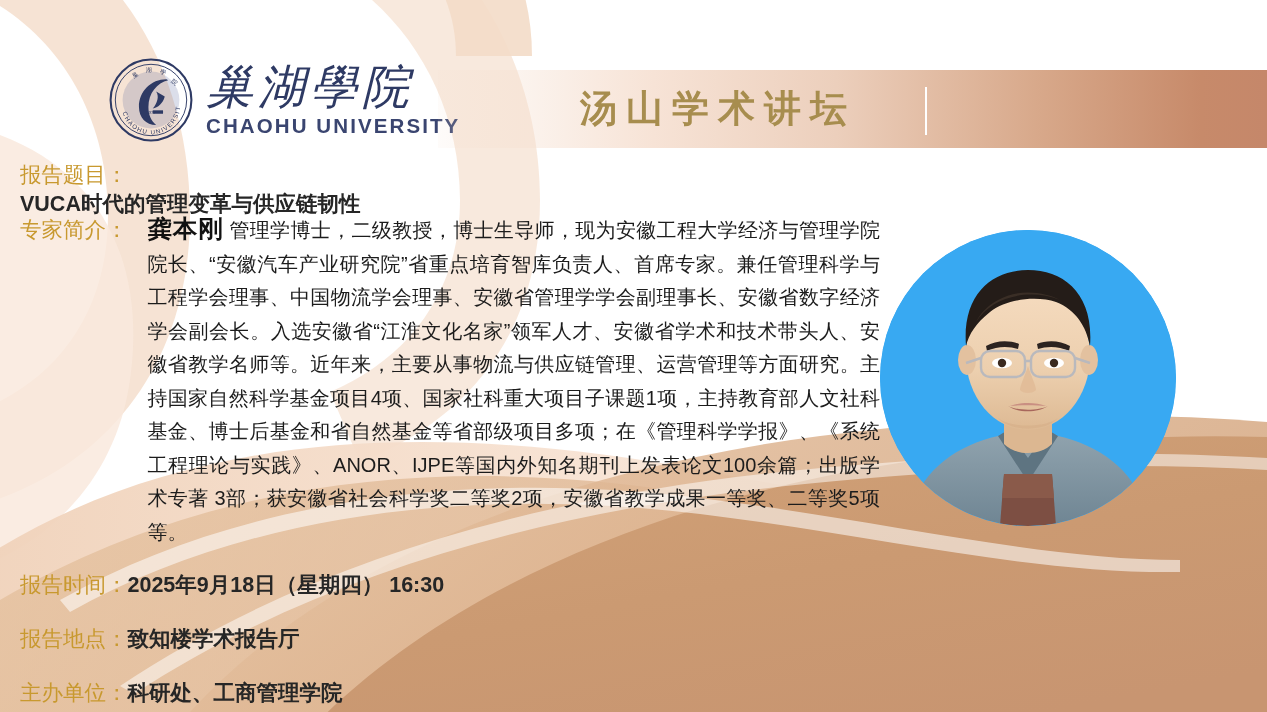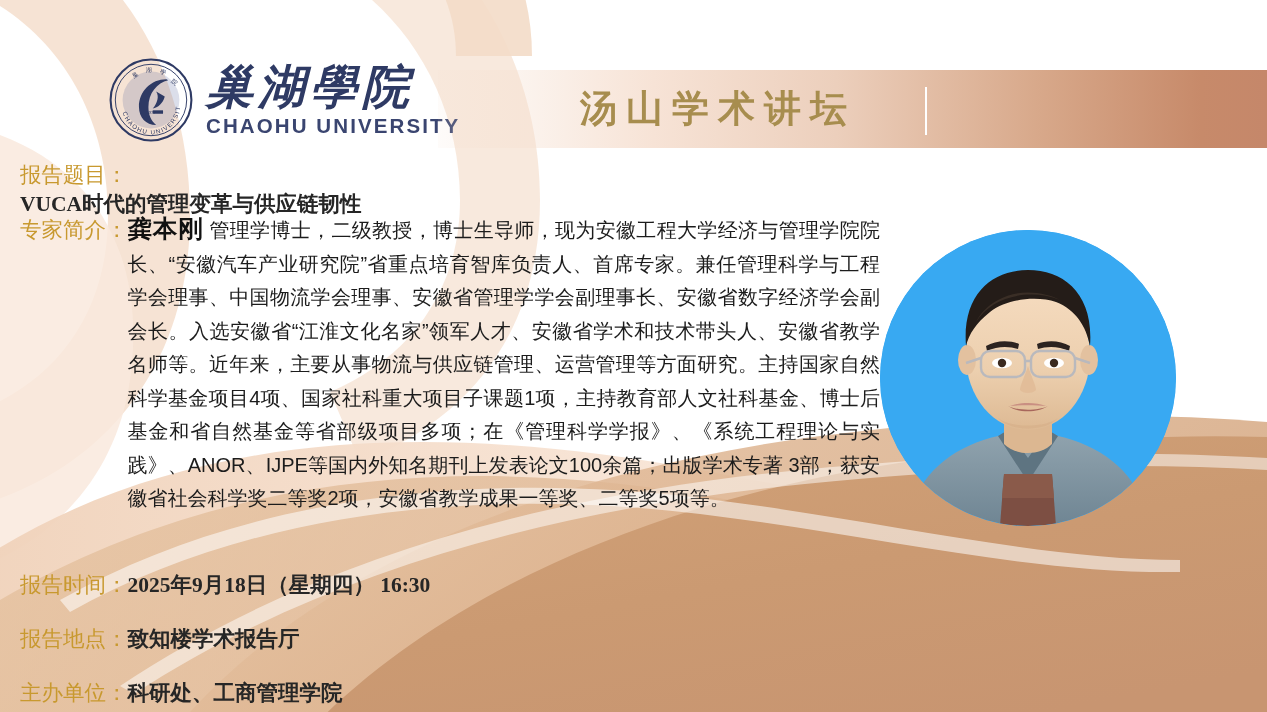--- a/index.html
+++ b/index.html
@@ -46,21 +46,21 @@
   #logo-text {
     display: flex;
     flex-direction: column;
     align-items: flex-start;
     justify-content: center;
     margin-top: 2px;
   }
   #logo-cn {
     font-family: "Liberation Serif", "DejaVu Serif", serif;
     font-size: 47px;
-    font-weight: bold;
+    font-weight: normal;
     font-style: italic;
     color: #2e3a64;
     letter-spacing: 5px;
     line-height: 1.02;
     white-space: nowrap;
   }
   #logo-en {
     font-family: "Liberation Sans", sans-serif;
     font-size: 20.5px;
     font-weight: bold;
@@ -128,21 +128,21 @@
     color: #c8992f;
     font-size: 21.5px;
     font-weight: normal;
     font-family: "Liberation Sans", sans-serif;
     white-space: nowrap;
   }
   .row-value {
     color: #262626;
     font-size: 21.5px;
     font-weight: bold;
-    font-family: Liberation Serif, serif;
+    font-family: Liberation Sans, sans-serif;
     white-space: nowrap;
   }
 
   #row-topic {
     position: absolute;
     left: 20px; top: 160px;
     display: flex;
     align-items: baseline;
     flex-direction: column;
   }
@@ -159,20 +159,21 @@
     padding-top: 3px;
   }
   #bio-body {
     flex: 1 1 auto;
     font-size: 20px;
     line-height: 33.5px;
     color: #1c1c1c;
     text-align: justify;
     text-justify: inter-character;
     font-family: "Liberation Sans", sans-serif;
+    margin-left: 20px;
   }
   #bio-name {
     font-size: 24.5px;
     font-weight: bold;
     color: #111111;
     letter-spacing: 0.5px;
   }
 
   #row-time {
     position: absolute;

